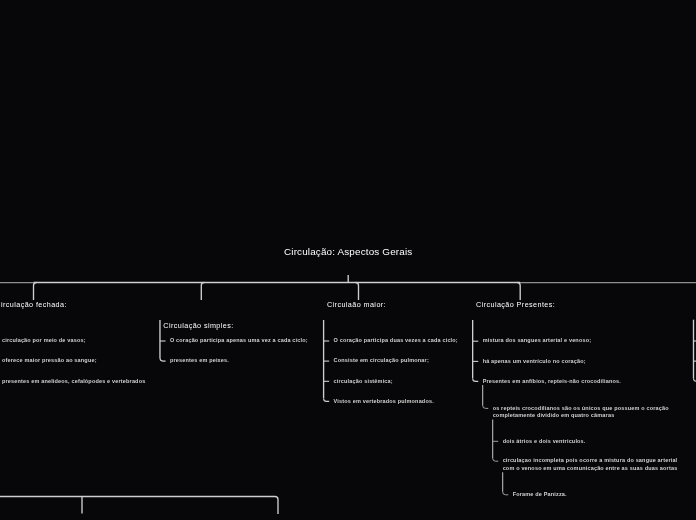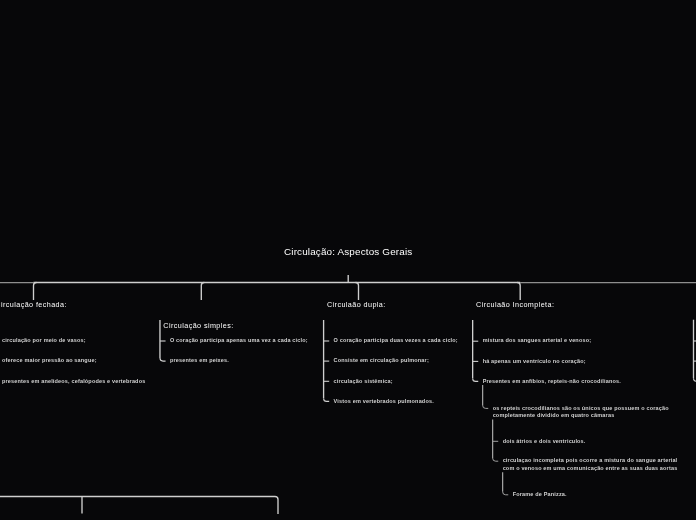--- a/index.html
+++ b/index.html
@@ -71,24 +71,24 @@
       <span>Circulação: Aspectos Gerais</span>
     </div>
 
     <div class="node lvl1" style="left: -12.5391px; top: 299.9px; height: 20.1px;">
       <span>Circulação fechada:</span>
     </div>
     <div class="node lvl1" style="left: 155.464px; top: 299.9px; height: 20.1px; margin-top: 21px;">
       <span>Circulação simples:</span>
     </div>
     <div class="node lvl1" style="left: 319.094px; top: 299.9px; height: 20.1px;">
-      <span>Circulaão dupla:</span>
+      <span>Circulaão maior:</span>
     </div>
     <div class="node lvl1" style="left: 468.145px; top: 299.9px; height: 20.1px;">
-      <span>Circulaão Incompleta:</span>
+      <span>Circulação Presentes:</span>
     </div>
     <div class="node lvl1" style="left: 689px; top: 300.1px; height: 19.6px;">
       
     </div>
 
     <div class="node lvl1" style="left: 57.8px; top: 513.5px; width: 48.3px; height: 21px; padding: 0px;"></div>
     <div class="node lvl1" style="left: 232.9px; top: 514px; width: 88.8px; height: 21px; padding: 0px;"></div>
 
   <div class="leaf" style="left: 1.96094px; top: 337.2px;">circulação por meio de vasos;</div>
       <div class="leaf" style="left: 1.96094px; top: 357.3px;">oferece maior pressão ao sangue;</div>

